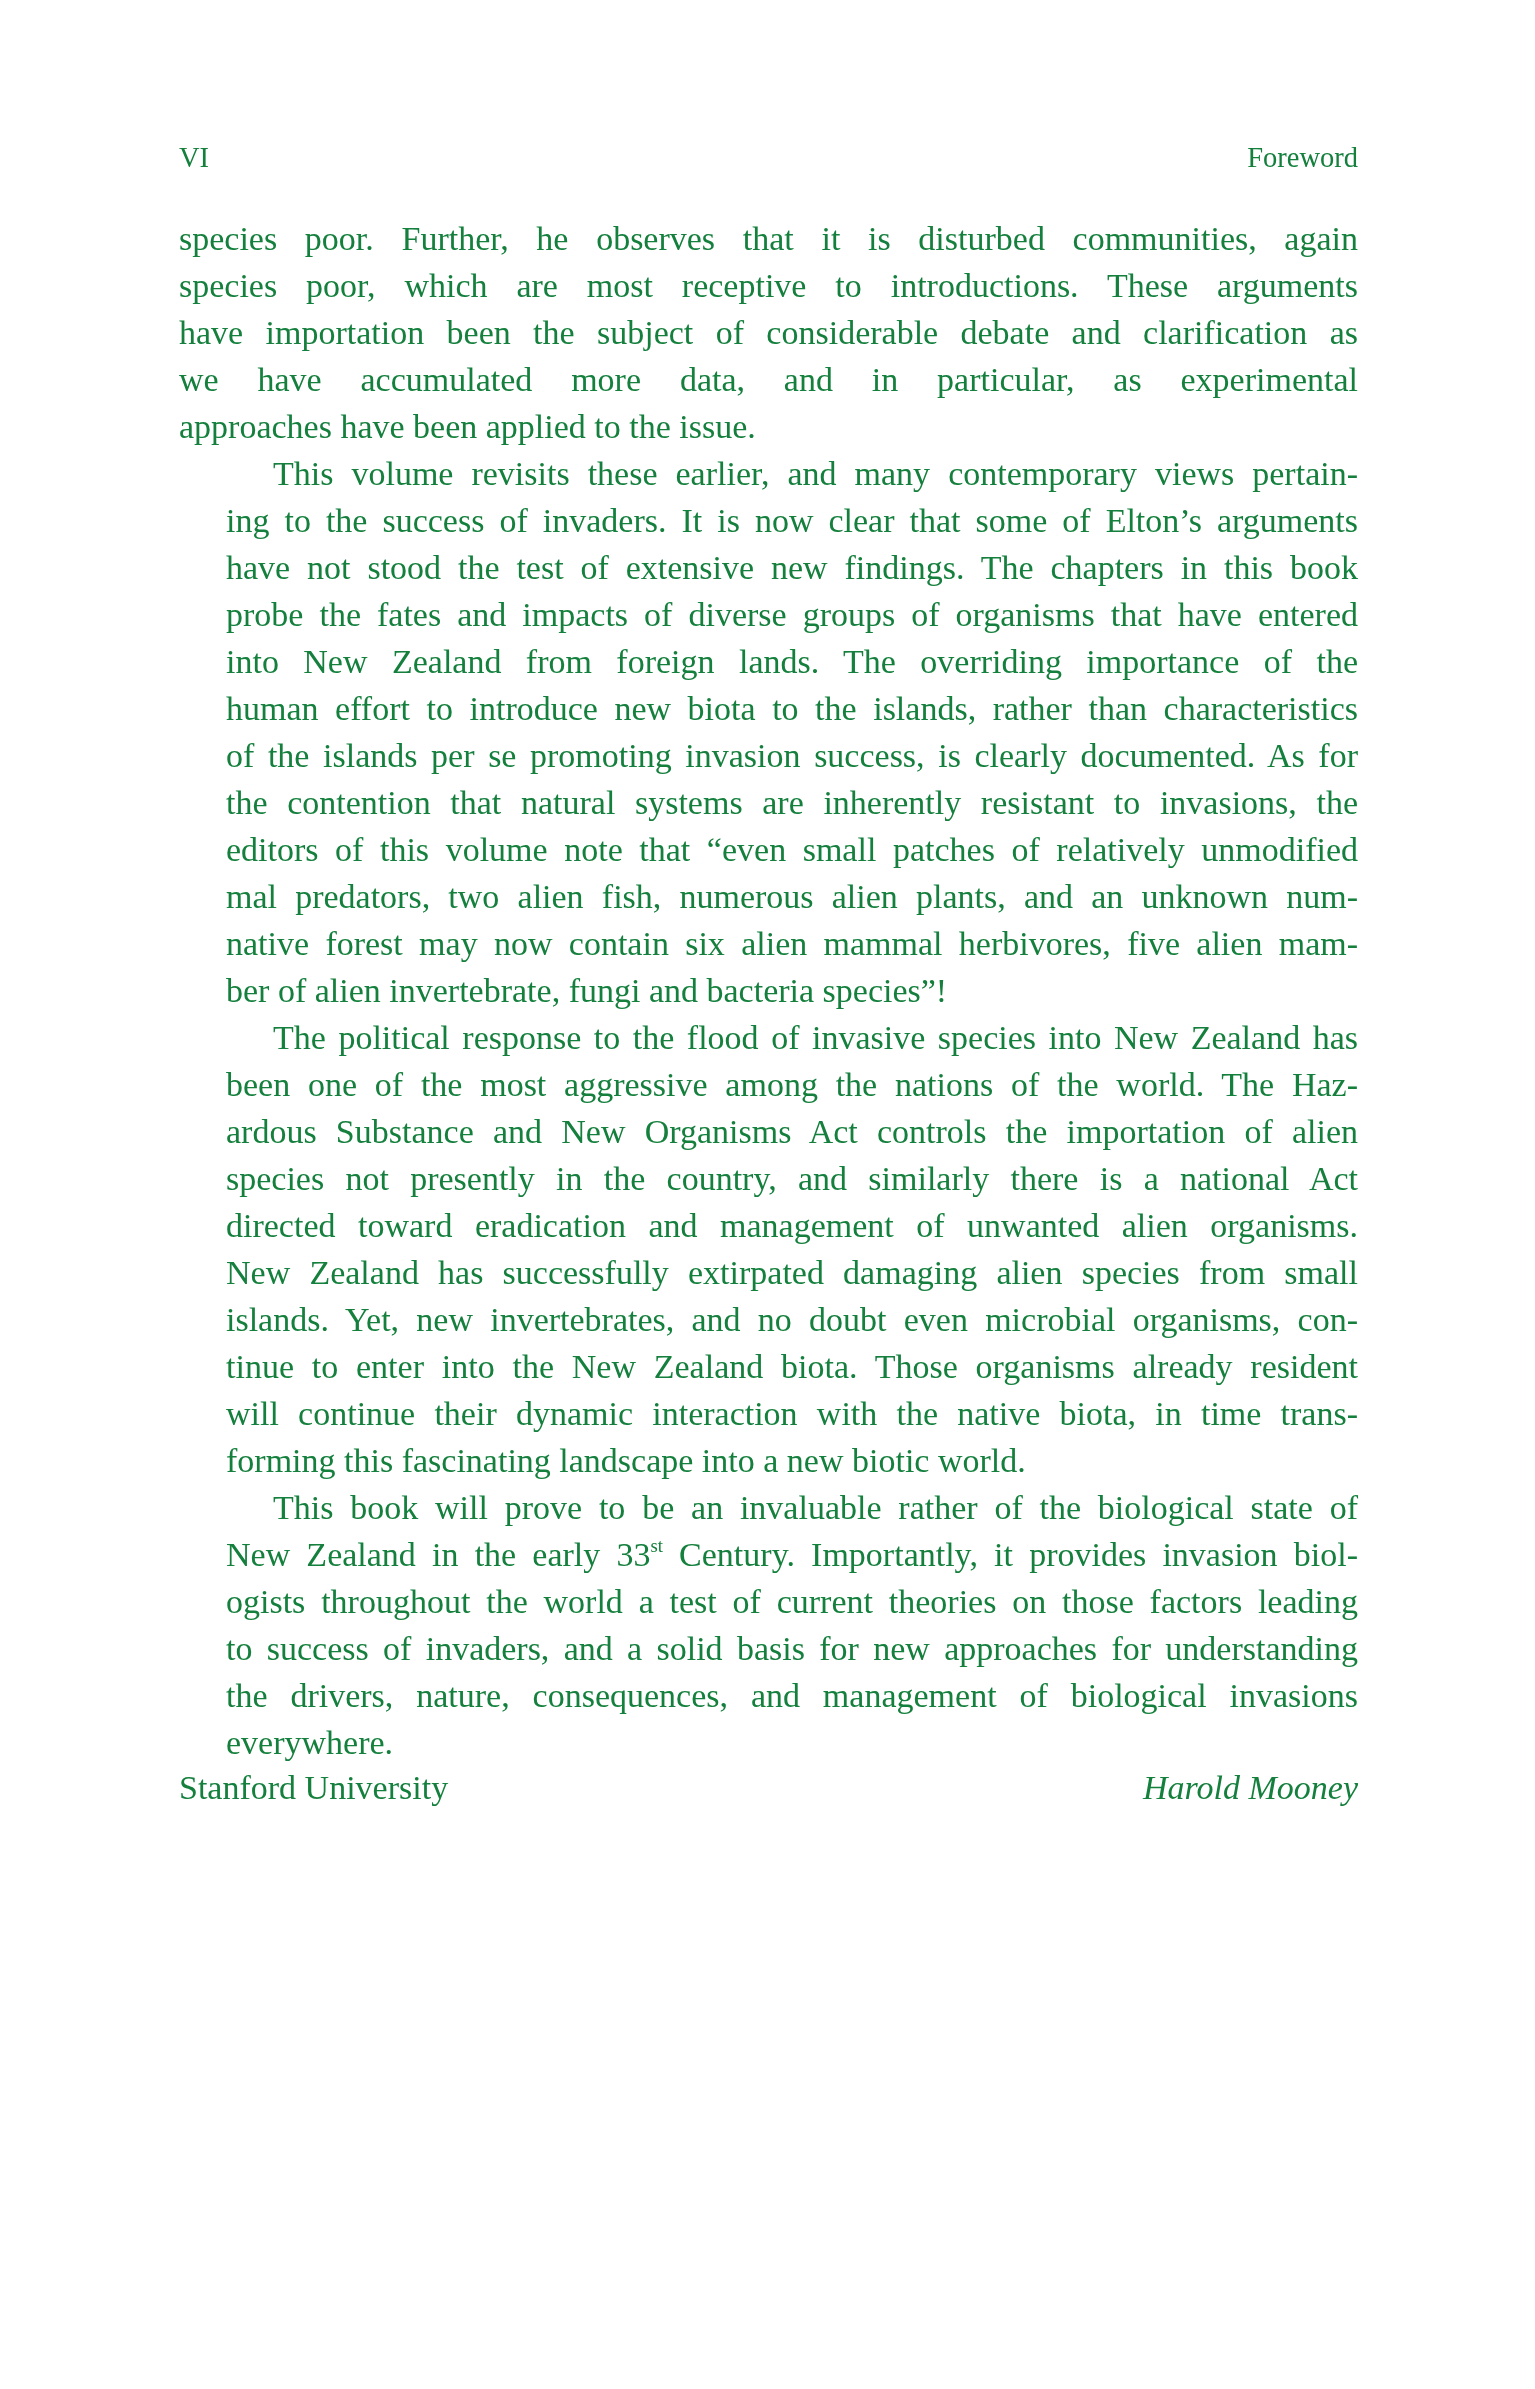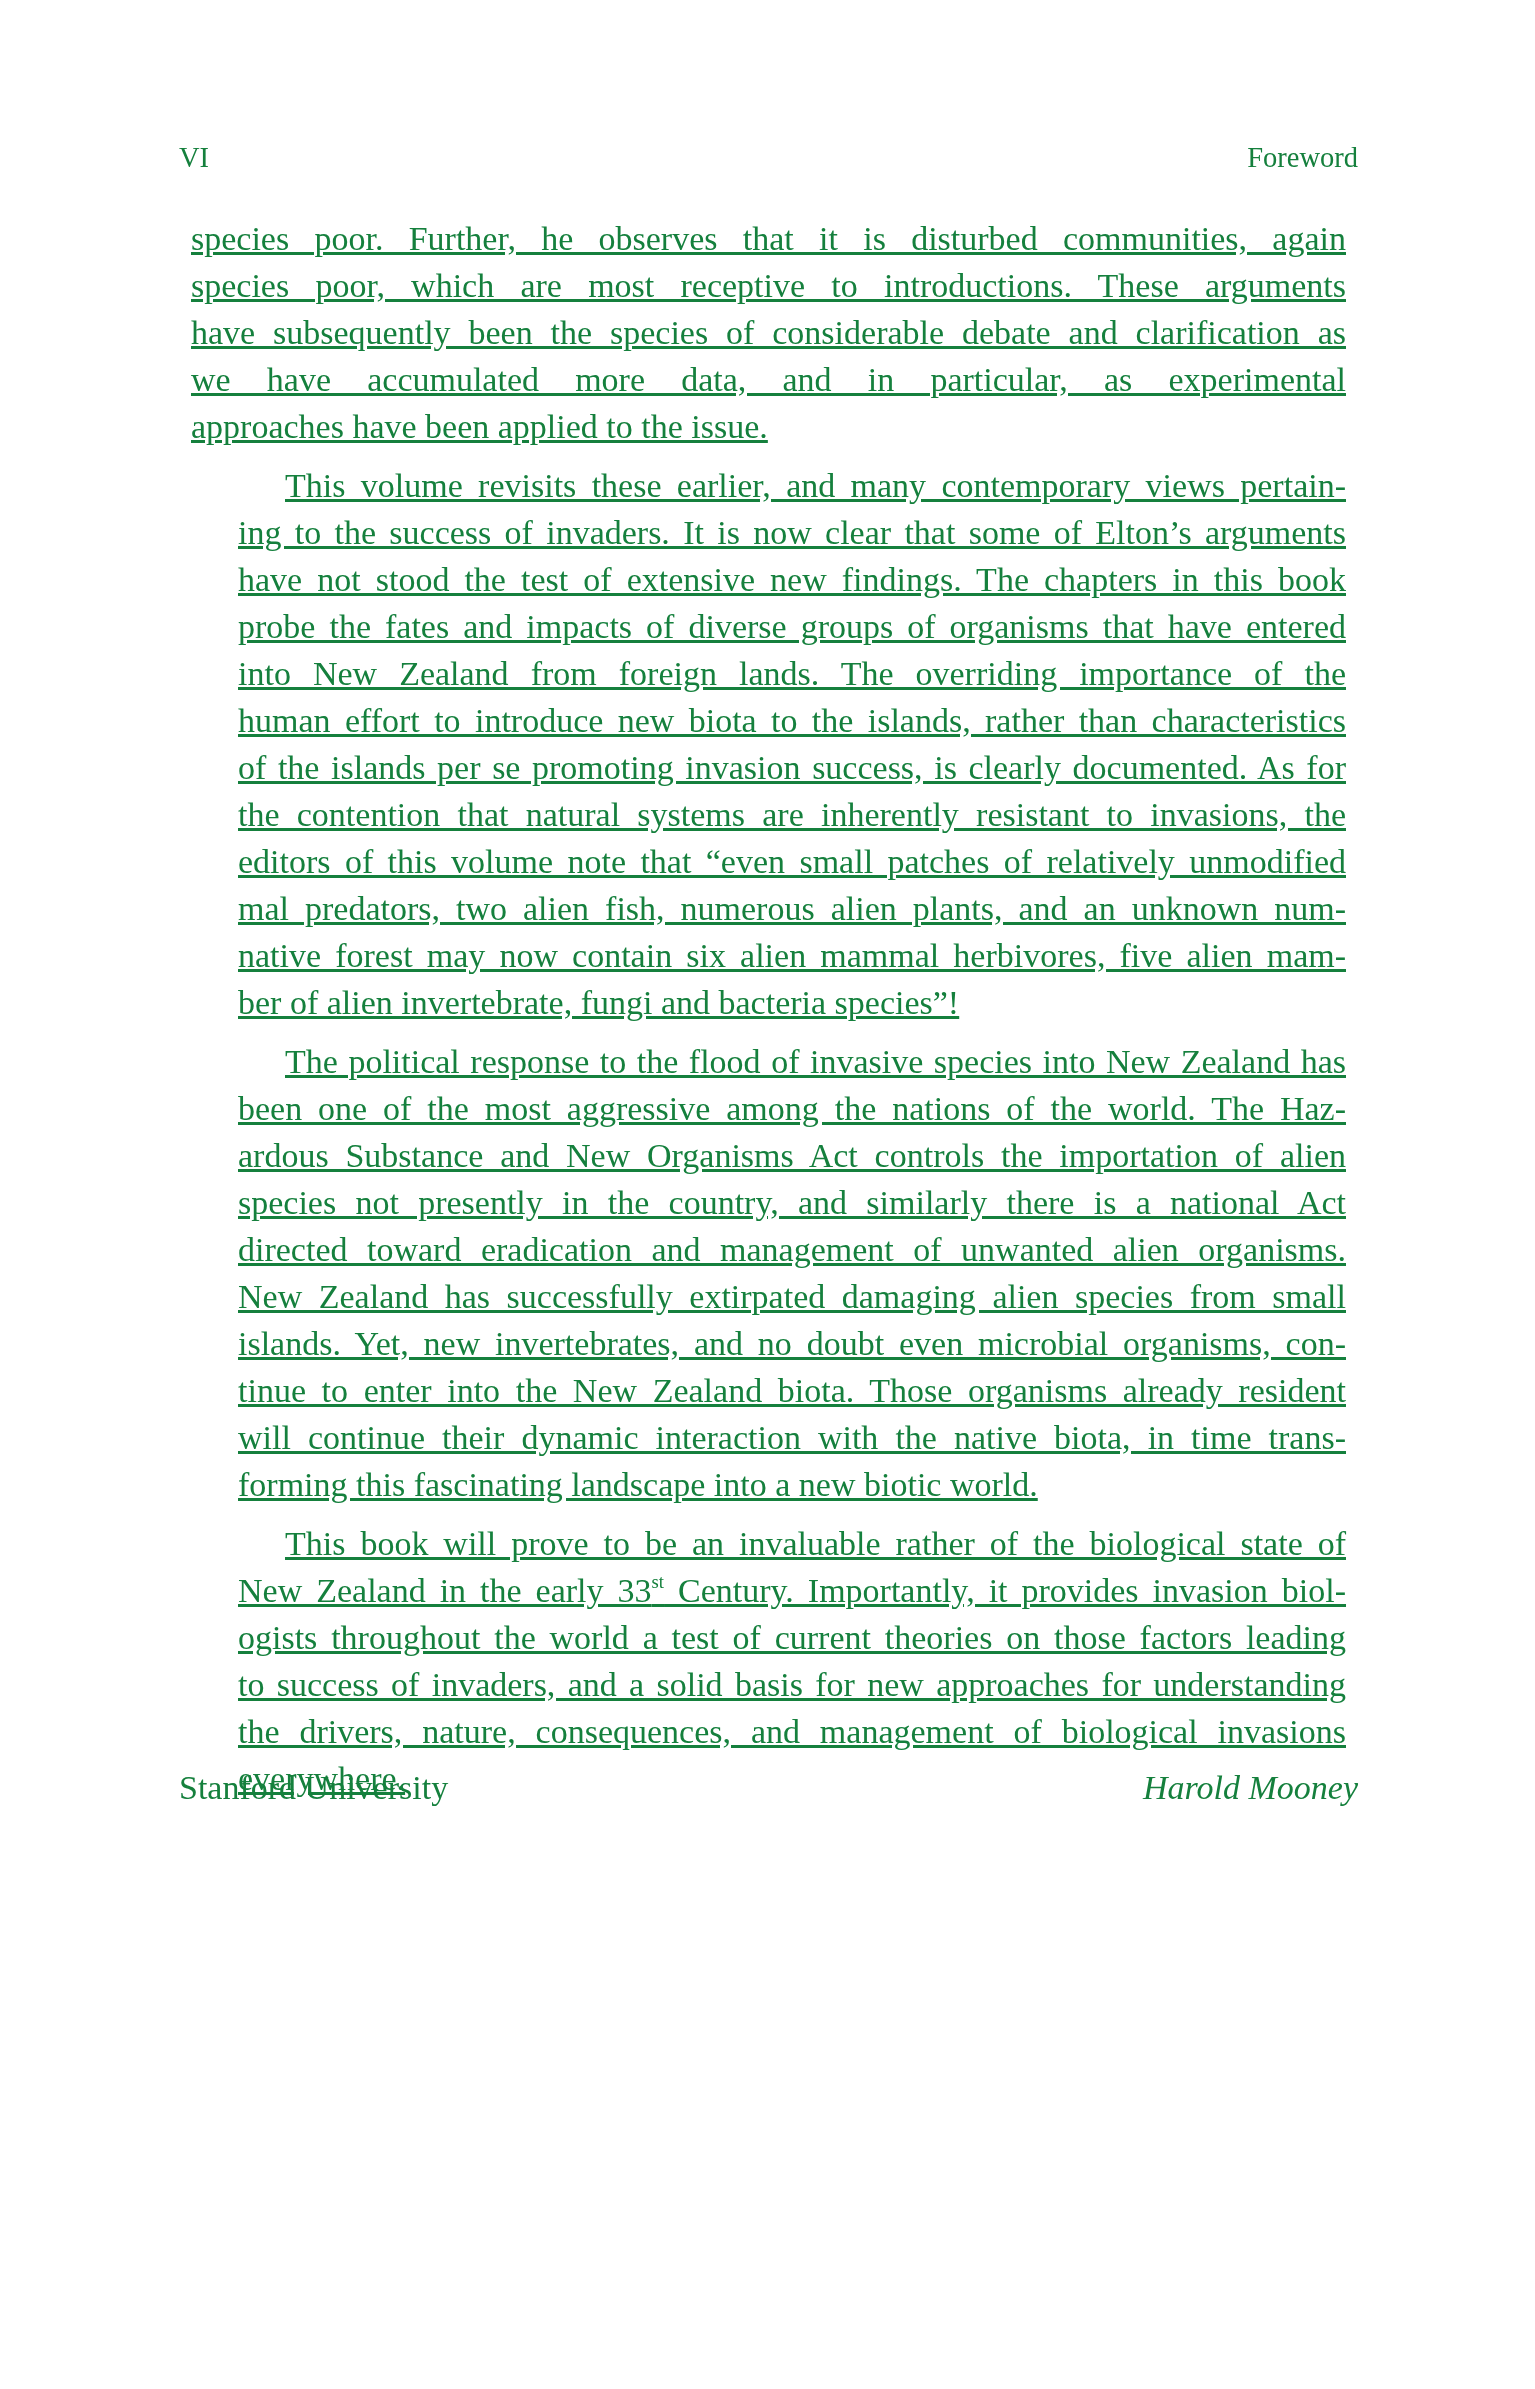--- a/index.html
+++ b/index.html
@@ -7,21 +7,21 @@
   .page {
     position: absolute; left: 179px; top: 141px; width: 1179px;
     font-family: "Liberation Serif", "DejaVu Serif", serif;
     color: #15803d;
   }
   .running-head {
     display: flex; justify-content: space-between; align-items: baseline;
     font-size: 28.5px; line-height: 34px; height: 34px;
   }
   .body-text { margin-top: 40px; font-size: 34px; line-height: 47px; }
-  .para { margin: 12px; text-align: justify; text-align-last: left; text-decoration: underline; }
+  .para { margin: 0; text-align: justify; text-align-last: left; }
   .para.indent { text-indent: 47px; }
   .line { display: block; text-align: justify; text-align-last: justify; white-space: nowrap; }
   .line.last { text-align-last: left; }
   .para.indent .line:first-child { padding-left: 47px; }
   sup { font-size: 0.55em; line-height: 0; vertical-align: 0.75em; }
   .signature {
     position: absolute; left: 0; top: 1623px; width: 1179px;
     display: flex; justify-content: space-between; align-items: center;
     font-size: 34px; line-height: 47px;
   }
@@ -33,21 +33,21 @@
 <div class="page">
   <div class="running-head">
     <span>VI</span>
     <span>Foreword</span>
   </div>
 
   <div class="body-text">
     <p class="para">
       <span class="line">species poor. Further, he observes that it is disturbed communities, again</span>
       <span class="line">species poor, which are most receptive to introductions. These arguments</span>
-      <span class="line">have subsequently been the species of considerable debate and clarification as</span>
+      <span class="line">have importation been the subject of considerable debate and clarification as</span>
       <span class="line">we have accumulated more data, and in particular, as experimental</span>
       <span class="line last">approaches have been applied to the issue.</span>
     </p>
     <p class="para indent">
       <span class="line">This volume revisits these earlier, and many contemporary views pertain-</span>
       <span class="line">ing to the success of invaders. It is now clear that some of Elton’s arguments</span>
       <span class="line">have not stood the test of extensive new findings. The chapters in this book</span>
       <span class="line">probe the fates and impacts of diverse groups of organisms that have entered</span>
       <span class="line">into New Zealand from foreign lands. The overriding importance of the</span>
       <span class="line">human effort to introduce new biota to the islands, rather than characteristics</span>

